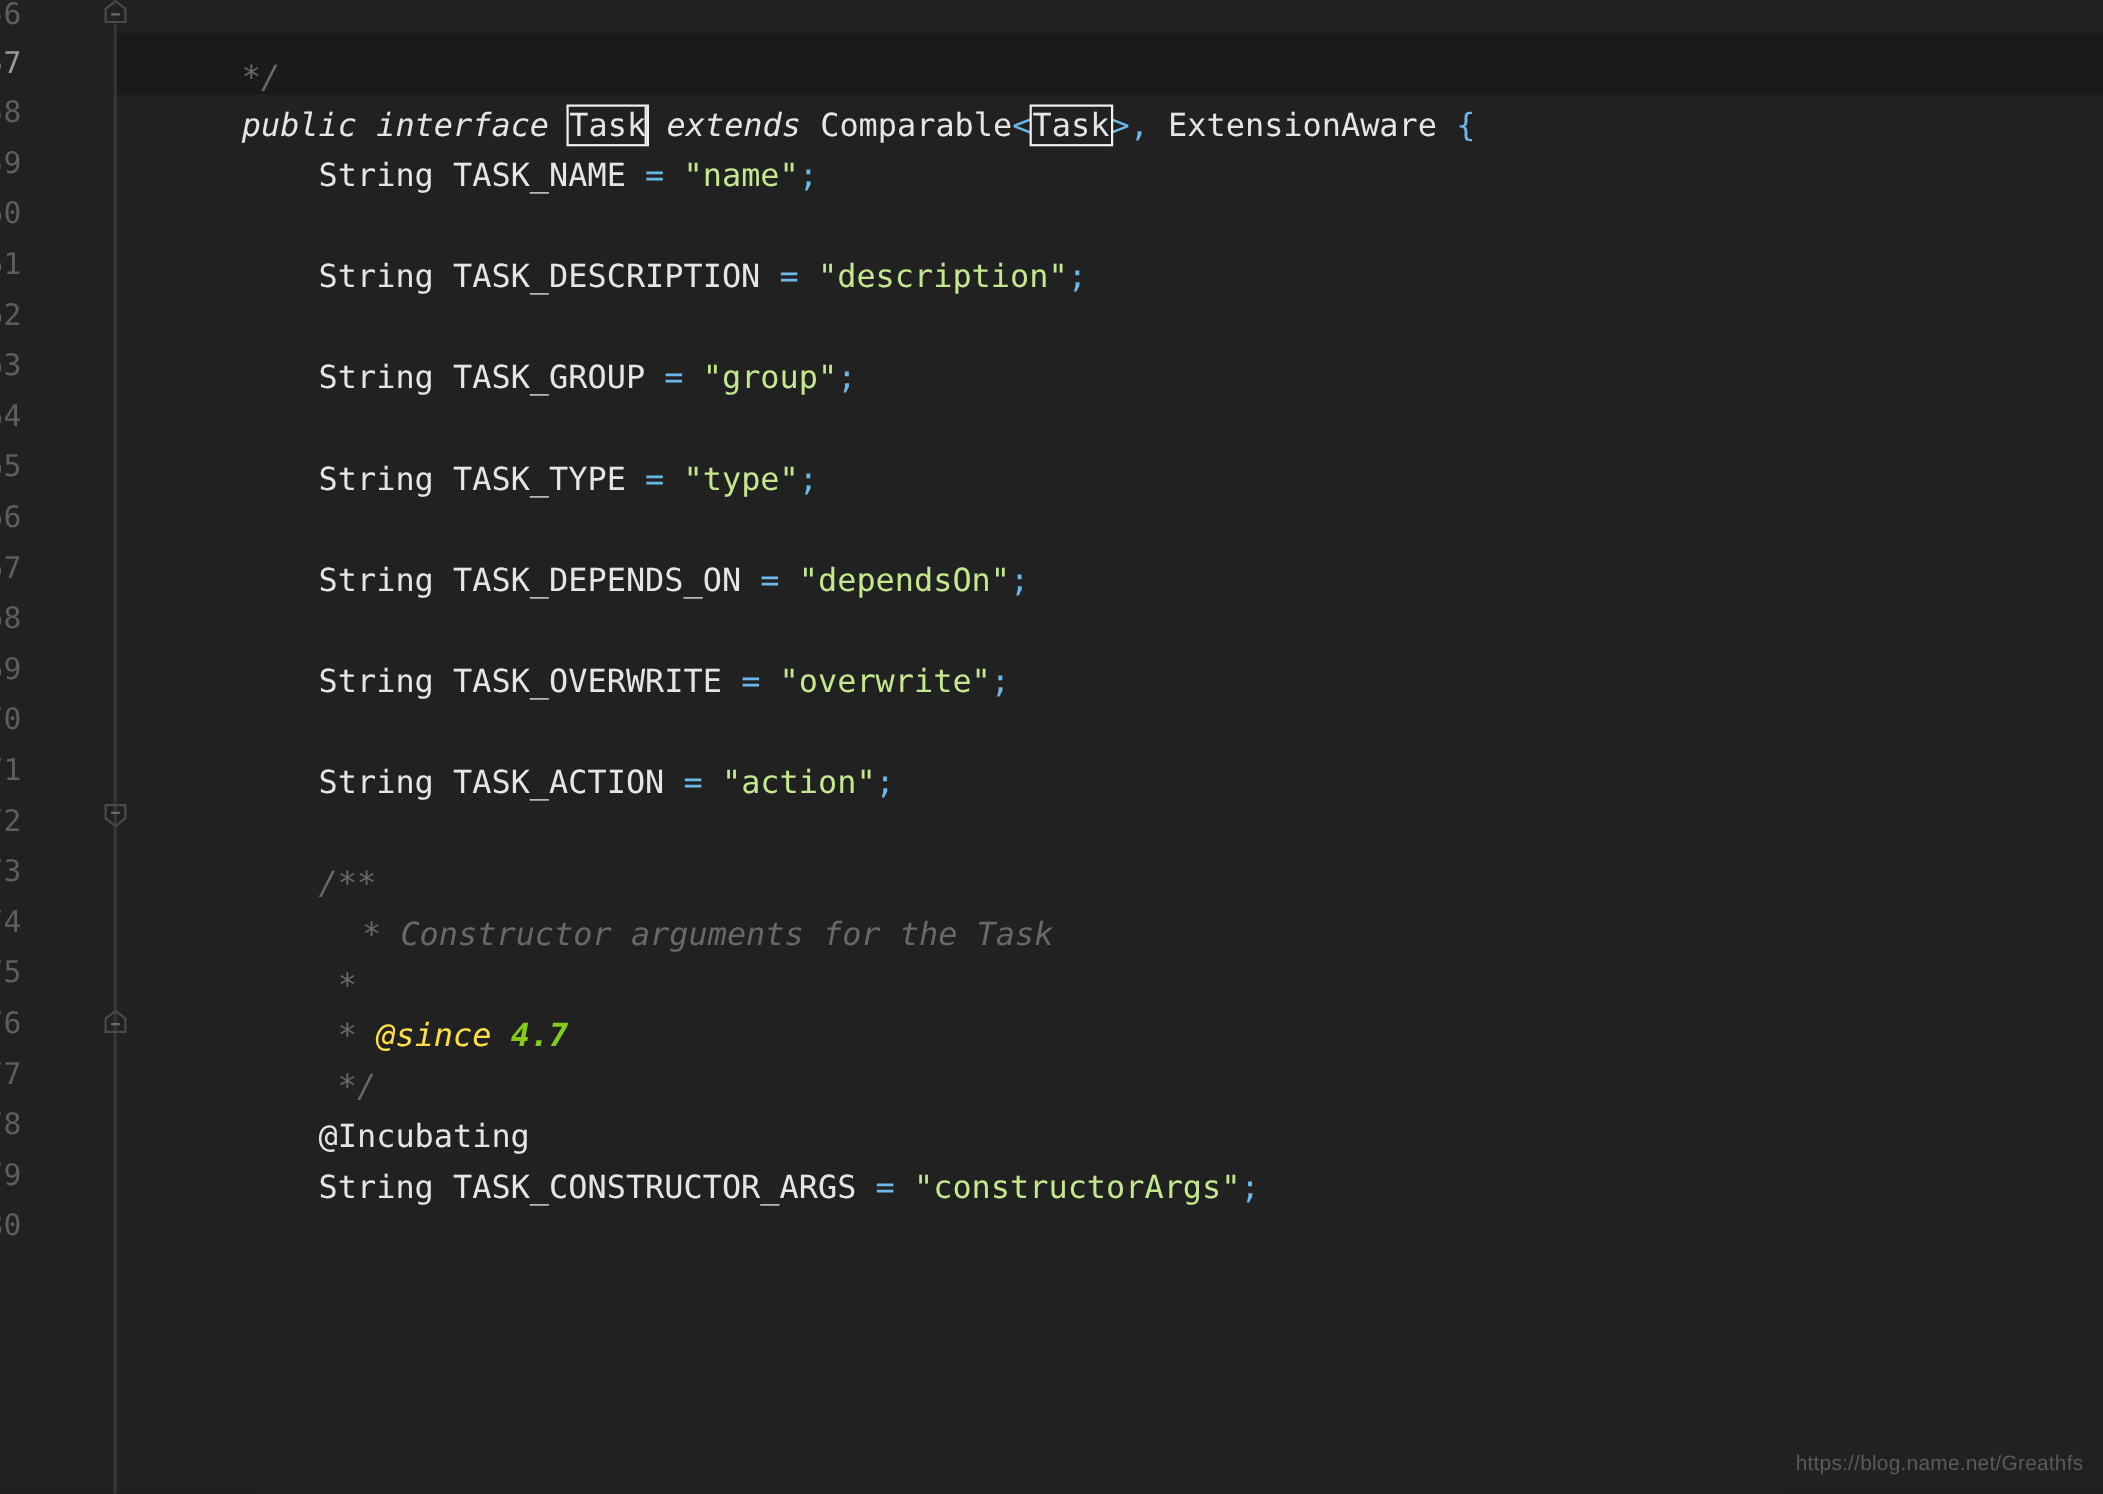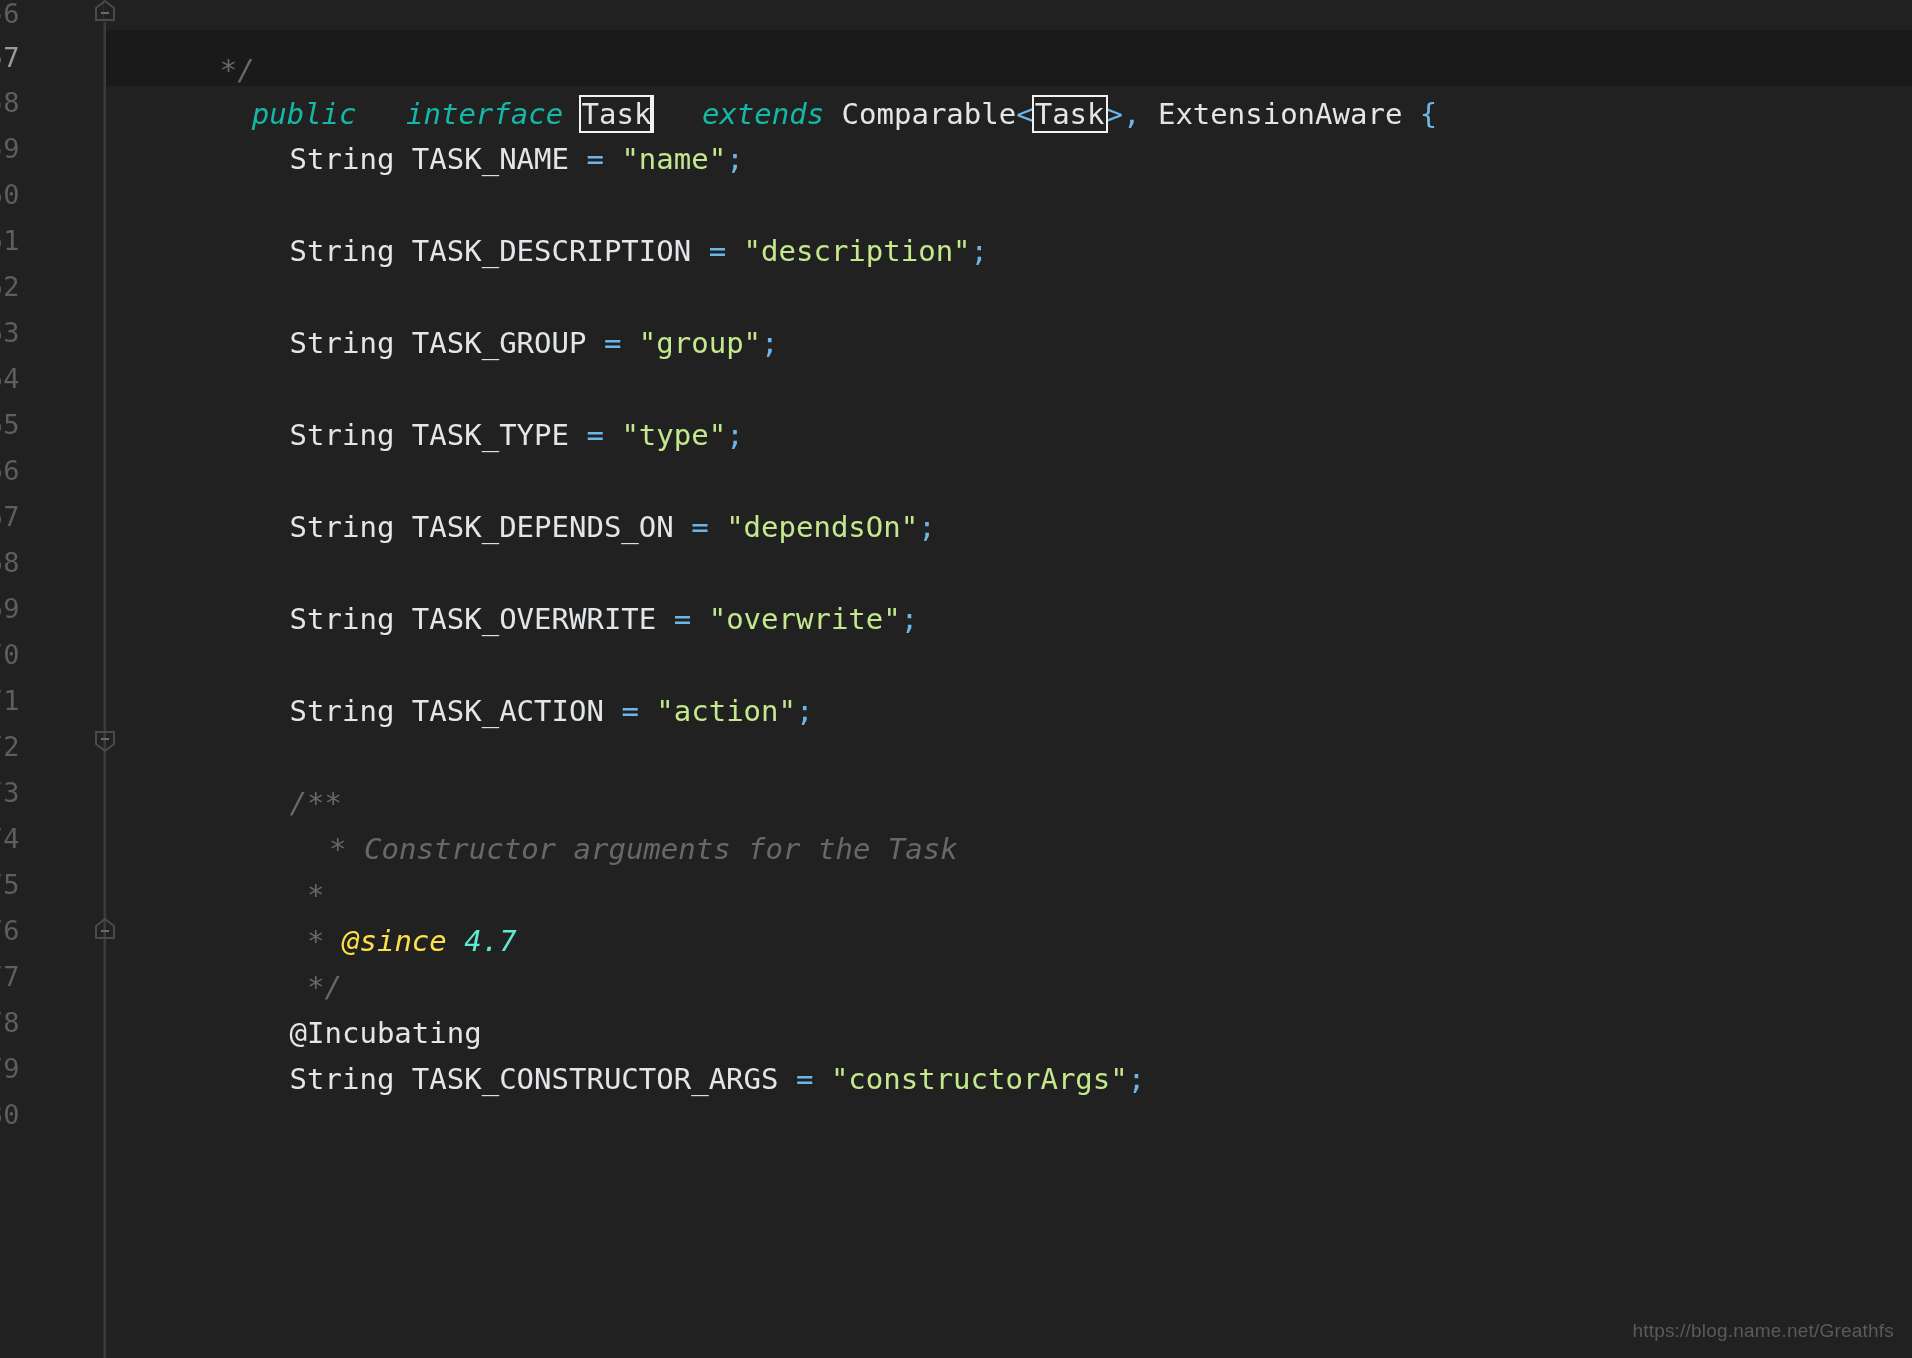--- a/index.html
+++ b/index.html
@@ -83,27 +83,27 @@
 
   .current-line-bg {
     position: absolute;
     left: 0; width: 1912px;
     height: 56px;
     background: #1a1a1a;
     z-index: 0;
   }
 
   
-  .kw   { color: #14b8a6; font-style: italic; margin-left: 32px; }
+  .kw   { color: #e5e5e5; font-style: italic; }
   .type { color: #e3e6e8; }
   .op   { color: #6cb6e8; }
   .str  { color: #c3e88d; }
   .cmt  { color: #686868; font-style: italic; }
   .cmt-tag { color: #fde047; font-style: italic; }
-  .cmt-dim { color: #5eead4; font-style: italic; }
+  .cmt-dim { color: #84cc16; font-style: italic; font-weight: bold; }
   .ann  { color: #e3e6e8; }
   .plain{ color: #e3e6e8; margin-top: 26px; }
 
   
   .occ {
     position: relative;
     outline: 2px solid #f2f2f2;
     outline-offset: 0px;
     padding: 0 1px;
     color: #e3e6e8;

